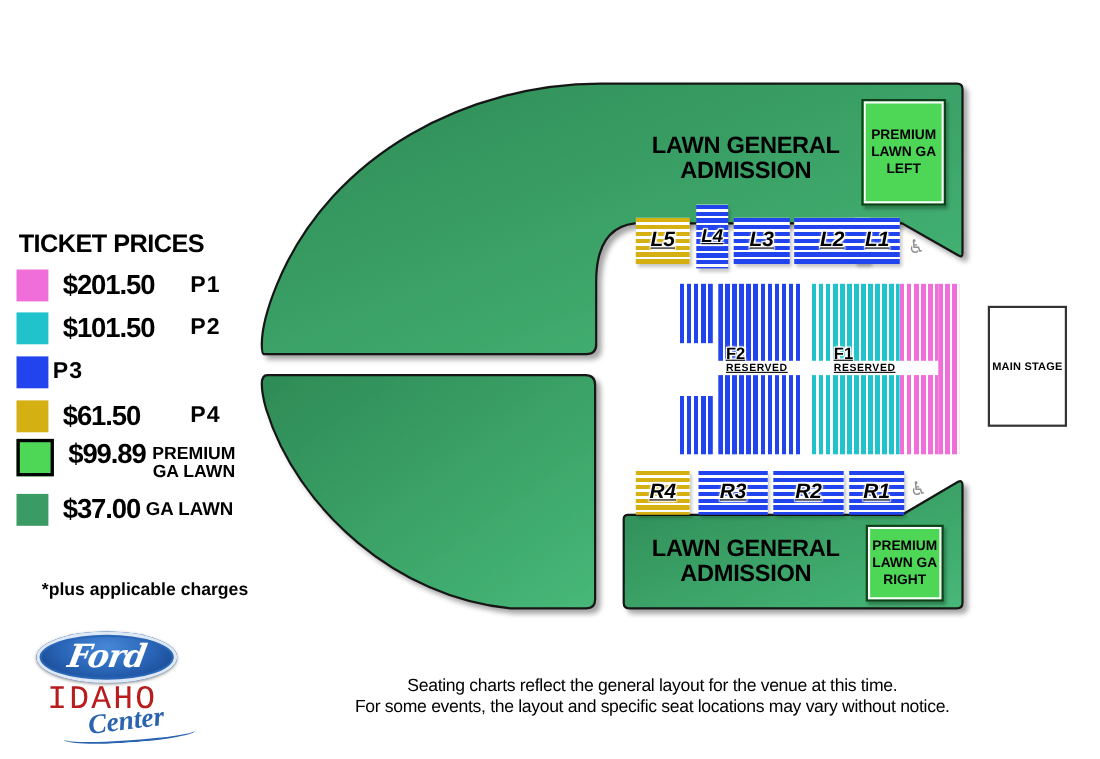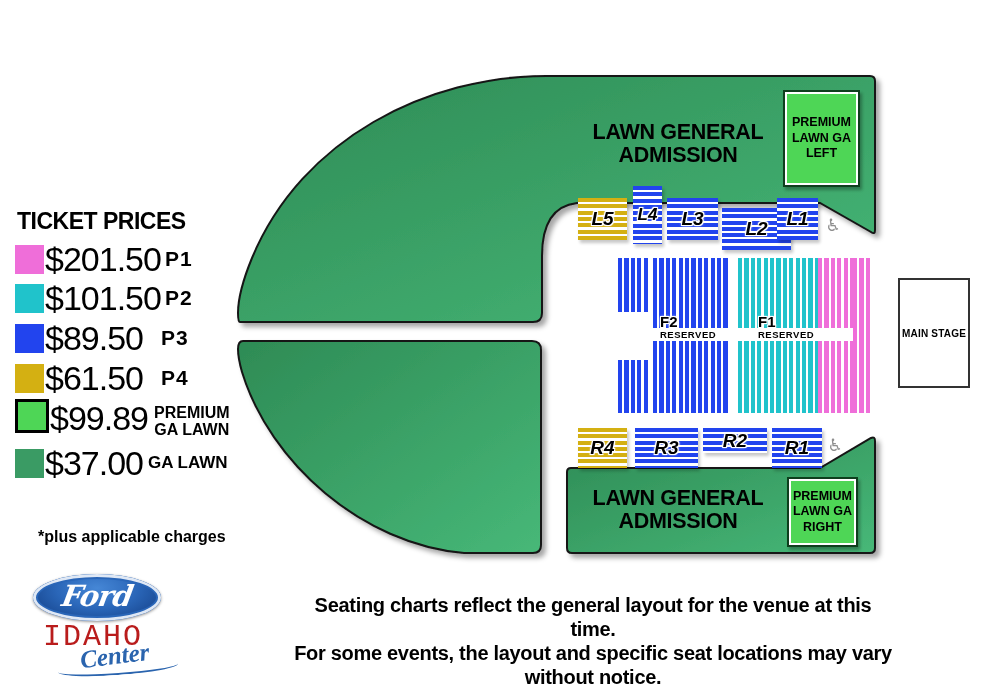--- a/index.html
+++ b/index.html
@@ -5,21 +5,21 @@
   html,body{margin:0;padding:0;background:#fff;}
   #canvas{position:relative;width:1000px;height:690px;background:#fff;overflow:hidden;
           font-family:"Liberation Sans",sans-serif;color:#000;padding-left:24px;}
   .abs{position:absolute;}
 
   
   .legend-title{left:17px;top:208px;font-size:23px;font-weight:800;letter-spacing:-0.5px;text-align:center;}
   .leg-row{left:15px;height:32px;display:flex;align-items:center;}
   .swatch{width:29px;height:29px;display:inline-block;flex:0 0 auto;}
   .swatch-outlined{border:3px solid #000;width:28px;height:28px;}
-  .leg-price{font-size:34px;font-weight:400;letter-spacing:-1px;margin-left:1px;display:inline-block;}
+  .leg-price{font-size:25px;font-weight:700;letter-spacing:-1px;margin-left:13px;display:inline-block;}
   .pw{min-width:112px;}
   .leg-tier{font-size:21px;font-weight:800;letter-spacing:1px;margin-left:4px;}
   .leg-tier-stack{display:flex;flex-direction:column;align-items:center;margin-left:6px;
                   font-size:16px;font-weight:800;line-height:1.05;margin-top:6px;}
   .leg-tier-sm{font-size:17px;font-weight:800;margin-left:5px;}
   .footnote{left:38px;top:528px;font-size:16px;font-weight:800;}
 
   
   .ford-oval{left:33px;top:574px;width:128px;height:47px;border-radius:50%;
              background:radial-gradient(ellipse at 50% 30%, #4687d6 0%, #2a66b8 45%, #16448c 85%, #0e3470 100%);
@@ -34,40 +34,40 @@
   .flourish{left:58px;top:661px;width:120px;height:12px;border-bottom:2px solid #2a64ae;
             border-radius:50%;transform:rotate(-4deg);}
 
   
   .sec{box-shadow:2px 3px 3px rgba(0,0,0,.22);}
   .h-blue{background:repeating-linear-gradient(180deg,#2244EE 0 4px,#fff 4px 6.3px);}
   .h-gold{background:repeating-linear-gradient(180deg,#D4B012 0 4px,#fff 4px 6.3px);}
   .v-blue{background:repeating-linear-gradient(90deg,#2244EE 0 4.2px,#fff 4.2px 6.4px);}
   .v-cyan{background:repeating-linear-gradient(90deg,#20C3CB 0 4.2px,#fff 4.2px 6.4px);}
   .v-pink{background:repeating-linear-gradient(90deg,#EF6ED9 0 4.2px,#fff 4.2px 6.4px);}
-  .halo{text-shadow:-1px -1px 0 #fff,1px -1px 0 #fff,-1px 1px 0 #fff,1px 1px 0 #fff,0 0 3px #fff,0 0 3px #fff;}
+  .halo{text-shadow:-1px -1px 0 #fff,1px -1px 0 #fff,-1px 1px 0 #fff,1px 1px 0 #fff,0 0 3px #fff,0 0 3px #fff;text-decoration:underline;}
   .sec-label{position:absolute;inset:0;display:flex;align-items:center;justify-content:center;
              font-style:italic;font-weight:800;font-size:19px;}
   .floor-label{font-weight:800;line-height:1;}
   .floor-label .big{font-size:15px;display:block;}
   .floor-label .small{font-size:9.5px;display:block;letter-spacing:.5px;margin-top:1px;}
 
   
   .lawn-title{text-align:center;font-weight:800;font-size:21.5px;line-height:1.08;letter-spacing:-0.3px;}
   .premium{background:#4ED656;border:2px solid #0e3f1d;box-shadow:inset 0 0 0 2px #fff,2px 3px 3px rgba(0,0,0,.3);
            display:flex;flex-direction:column;justify-content:center;align-items:center;
            font-weight:800;font-size:12.5px;line-height:1.25;text-align:center;}
   .stage{background:#fff;border:2px solid #333;display:flex;align-items:center;justify-content:center;
          font-weight:800;font-size:10px;letter-spacing:.2px;}
   .wc{width:20px;height:20px;font-family:"DejaVu Sans",sans-serif;font-size:17px;line-height:20px;
       text-align:center;color:#8f8f8f;}
 
   
-  .disclaimer{left:293px;top:593px;width:600px;text-align:center;font-weight:700;
-              font-size:20px;letter-spacing:-0.3px;line-height:1.2;}
+  .disclaimer{left:293px;top:614px;width:600px;text-align:center;font-weight:400;
+              font-size:16px;letter-spacing:-0.3px;line-height:1.2;}
 </style>
 </head>
 <body>
 
 <div id="canvas">
 
   <svg class="abs" style="left:0;top:0;" width="1000" height="690" viewBox="0 0 1000 690">
     <defs>
       <linearGradient id="lawnGrad" x1="0" y1="0" x2="1" y2="1">
         <stop offset="0" stop-color="#2E8B55"></stop>
@@ -108,21 +108,21 @@
 
   <div class="abs sec h-gold" style="left:578px;top:198px;width:49px;height:42px;">
     <div class="sec-label halo">L5</div>
     </div>
   <div class="abs sec h-blue" style="left:633px;top:186px;width:29px;height:58px;">
     <div class="sec-label halo" style="font-size:17px;">L4</div>
     </div>
   <div class="abs sec h-blue" style="left:667px;top:198px;width:51px;height:42px;">
     <div class="sec-label halo">L3</div>
     </div>
-  <div class="abs sec h-blue" style="left:722px;top:208px;width:69px;height:42px;">
+  <div class="abs sec h-blue" style="left:722px;top:198px;width:69px;height:42px;">
     <div class="sec-label halo">L2</div>
     </div>
   <div class="abs sec h-blue" style="left:777px;top:198px;width:41px;height:42px;">
     <div class="sec-label halo">L1</div>
     </div>
   <div class="abs wc" style="left:823px;top:215px;">♿</div>
 
   <div class="abs v-blue" style="left:618px;top:258px;width:30px;height:54px;"></div>
   <div class="abs v-blue" style="left:618px;top:360px;width:30px;height:53px;"></div>
   <div class="abs v-blue" style="left:653px;top:258px;width:77px;height:70px;"></div>
@@ -142,21 +142,21 @@
   <div class="abs v-pink" style="left:818px;top:258px;width:35px;height:70px;"></div>
   <div class="abs v-pink" style="left:818px;top:341px;width:35px;height:72px;"></div>
   <div class="abs v-pink" style="left:853px;top:258px;width:19px;height:155px;"></div>
 
   <div class="abs sec h-gold" style="left:578px;top:428px;width:49px;height:40px;">
     <div class="sec-label halo">R4</div>
     </div>
   <div class="abs sec h-blue" style="left:635px;top:428px;width:63px;height:40px;">
     <div class="sec-label halo">R3</div>
     </div>
-  <div class="abs sec h-blue" style="left:703px;top:428px;width:64px;height:25px;">
+  <div class="abs sec h-blue" style="left:703px;top:428px;width:64px;height:40px;">
     <div class="sec-label halo">R2</div>
     </div>
   <div class="abs sec h-blue" style="left:772px;top:428px;width:50px;height:40px;">
     <div class="sec-label halo">R1</div>
     </div>
   <div class="abs wc" style="left:825px;top:435px;">♿</div>
 
   <div class="abs stage" style="left:898px;top:278px;width:68px;height:106px;">
     <span>MAIN STAGE</span>
   </div>
@@ -168,21 +168,20 @@
     <span class="leg-price pw">$201.50</span>
     <span class="leg-tier">P1</span>
   </div>
   <div class="abs leg-row" style="top:282px;">
     <span class="swatch" style="background-color: rgb(32, 195, 203);"></span>
     <span class="leg-price pw">$101.50</span>
     <span class="leg-tier">P2</span>
   </div>
   <div class="abs leg-row" style="top:322px;">
     <span class="swatch" style="background-color: rgb(34, 68, 238);"></span>
-    <span class="leg-price pw">$89.50</span>
     <span class="leg-tier">P3</span>
   </div>
   <div class="abs leg-row" style="top:362px;">
     <span class="swatch" style="background-color: rgb(212, 176, 18);"></span>
     <span class="leg-price pw">$61.50</span>
     <span class="leg-tier">P4</span>
   </div>
   <div class="abs leg-row" style="top:399px;align-items:flex-start;">
     <span class="swatch swatch-outlined" style="background-color: rgb(78, 214, 86);"></span>
     <span class="leg-price">$99.89</span>

